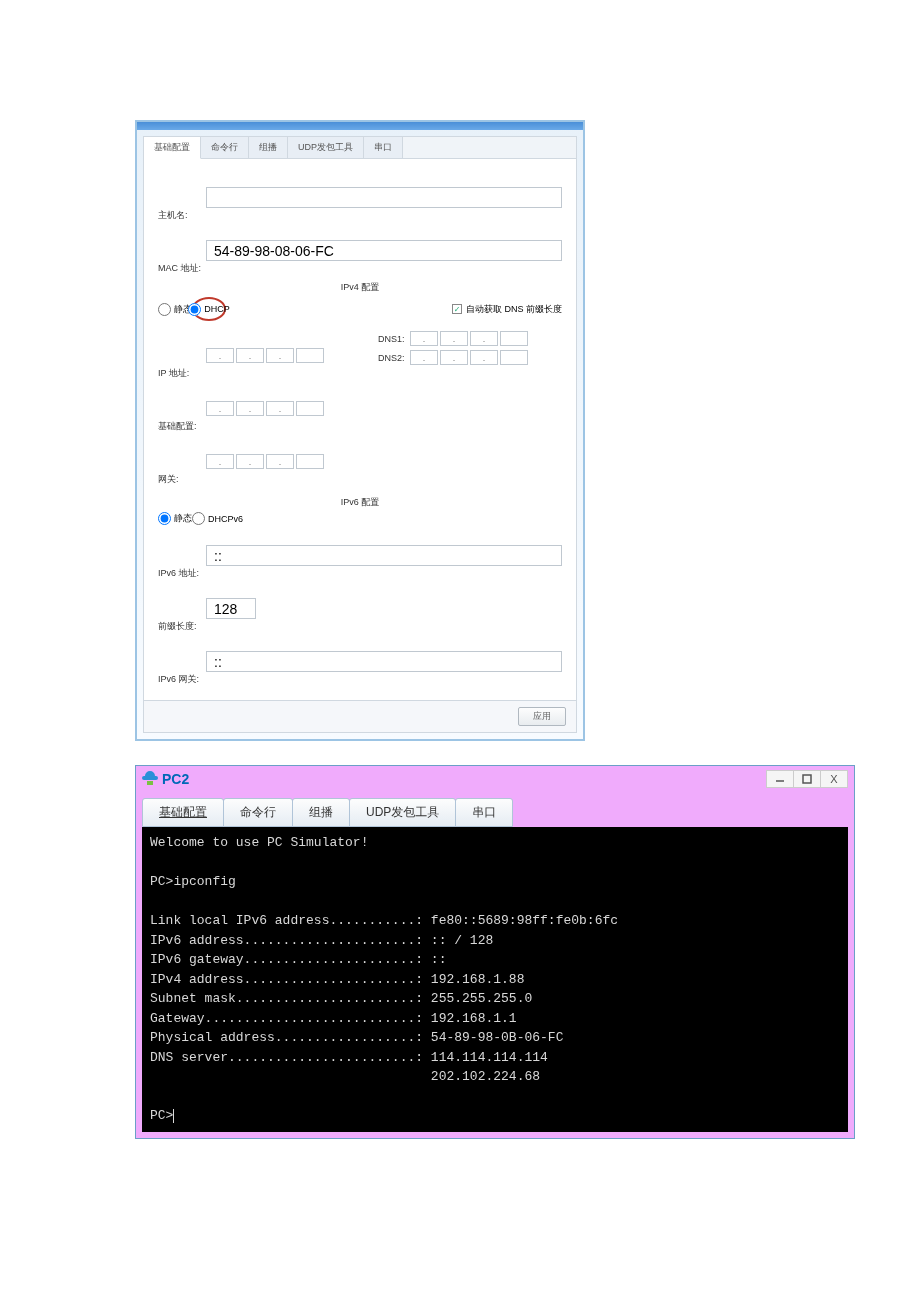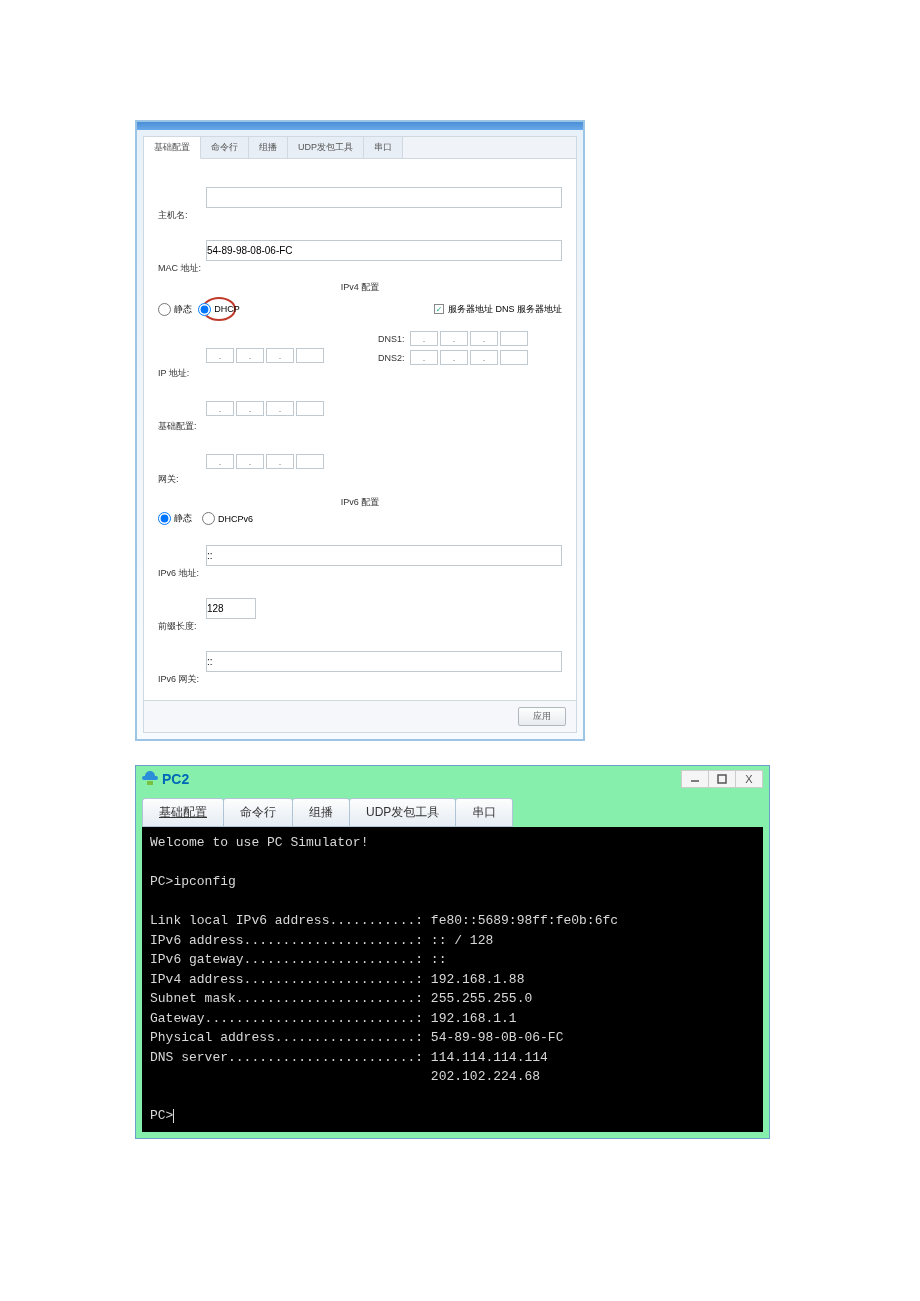--- a/index.html
+++ b/index.html
@@ -9,37 +9,37 @@
     
     .win1 { border: 2px solid #9cc4e4; background: linear-gradient(#e8f1f9, #f7fbff); width: 450px; }
     .win1-titlebar { height: 8px; background: linear-gradient(#4a8fd8, #6aa9e8); }
     .win1-body { background: #fff; margin: 6px; border: 1px solid #d0d8e0; }
     .tabs1 { display: flex; background: #f0f4f8; border-bottom: 1px solid #d0d8e0; }
     .tab1 { padding: 4px 10px; font-size: 9px; color: #555; border-right: 1px solid #d0d8e0; cursor: pointer; background: #e8eef5; }
     .tab1.active { background: #fff; border-bottom: 1px solid #fff; margin-bottom: -1px; }
     .form-area { padding: 10px 14px; }
     .row { display: flex; align-items: center; margin: 4px 0; font-size: 9px; color: #333; }
     .lbl { width: 48px; flex-shrink: 0; margin-top: 36px; }
-    .txt-input { flex: 1; height: 21px; border: 1px solid #c0c8d0; padding: 0 0; font-size: 10px; background: #fff; }
+    .txt-input { flex: 1; height: 21px; border: 1px solid #c0c8d0; padding: 0 7px; font-size: 14px; background: #fff; }
     .section-title { font-size: 9px; color: #333; margin-top: 6px; text-align: center; }
-    .radio-row { display: flex; align-items: center; gap: 10px; margin: 3px 0 6px 0; font-size: 9px; }
+    .radio-row { display: flex; align-items: center; margin: 3px 0 6px 0; font-size: 9px; }
     .radio-grp { display: flex; align-items: center; gap: 3px; }
     .radio-circled { border: 2px solid #c0392b; border-radius: 50%; width: 34px; height: 24px; display: flex; align-items: center; justify-content: center; }
     .ip-cells { display: flex; gap: 2px; }
     .ip-cell { width: 28px; height: 15px; border: 1px solid #c0c8d0; text-align: center; font-size: 9px; background: #fff; color: #bbb; }
     .checkbox-row { display: flex; align-items: center; gap: 4px; font-size: 9px; }
     .chk { width: 10px; height: 10px; border: 1px solid #888; display: inline-flex; align-items: center; justify-content: center; color: #2a7; font-size: 8px; }
     .dual-col { display: flex; gap: 36px; }
     .col { flex: 1; }
     .small-lbl { width: 32px; flex-shrink: 0; font-size: 9px; }
     .btn-row { display: flex; justify-content: flex-end; padding: 6px 10px; background: #f5f7fa; border-top: 1px solid #d0d8e0; }
     .btn { padding: 2px 14px; font-size: 9px; border: 1px solid #b0b8c0; background: linear-gradient(#fdfdfd, #e8ecef); border-radius: 2px; color: #666; cursor: pointer; }
 
     
-    .win2 { margin-top: 24px; border: 1px solid #6b9fc7; background: #86efac; width: 635px; }
+    .win2 { margin-top: 24px; border: 1px solid #6b9fc7; background: #f0abfc; width: 720px; }
     .win2-titlebar { display: flex; align-items: center; justify-content: space-between; padding: 4px 6px; }
     .win2-title-left { display: flex; align-items: center; gap: 4px; }
     .app-icon { width: 16px; height: 16px; display: inline-block; }
     .app-icon svg { width: 100%; height: 100%; }
     .win2-title { color: #0068b7; font-weight: bold; font-size: 14px; }
     .win-controls { display: flex; gap: 0; }
     .win-ctrl { width: 28px; height: 18px; display: flex; align-items: center; justify-content: center; border: 1px solid #ccc; background: #f5f5f5; margin-left: -1px; font-size: 11px; color: #555; cursor: pointer; }
     .win2-inner { margin: 6px; }
     .tabs2 { display: flex; }
     .tab2 { padding: 5px 16px; font-size: 12px; color: #333; border: 1px solid #b0c4d8; background: linear-gradient(#fdfdfd, #e5ecf3); cursor: pointer; margin-right: -1px; border-top-left-radius: 3px; border-top-right-radius: 3px; }
@@ -80,21 +80,21 @@
           </label>
           <span class="radio-circled">
             <label class="radio-grp">
               <input type="radio" name="ipv4mode" checked="" style="">
               <span>DHCP</span>
             </label>
           </span>
           <span style="flex:1"></span>
           <span class="checkbox-row">
             <span class="chk">✓</span>
-            <span>服务器地址 DNS 服务器地址</span>
+            <span>自动获取 DNS 前缀长度</span>
           </span>
         </div>
 
         <div class="dual-col">
           <div class="col">
             <div class="row">
               <span class="lbl">IP 地址:</span>
               <span class="ip-cells">
                 <input class="ip-cell" placeholder="." style="">
                 <input class="ip-cell" placeholder="." style="">

